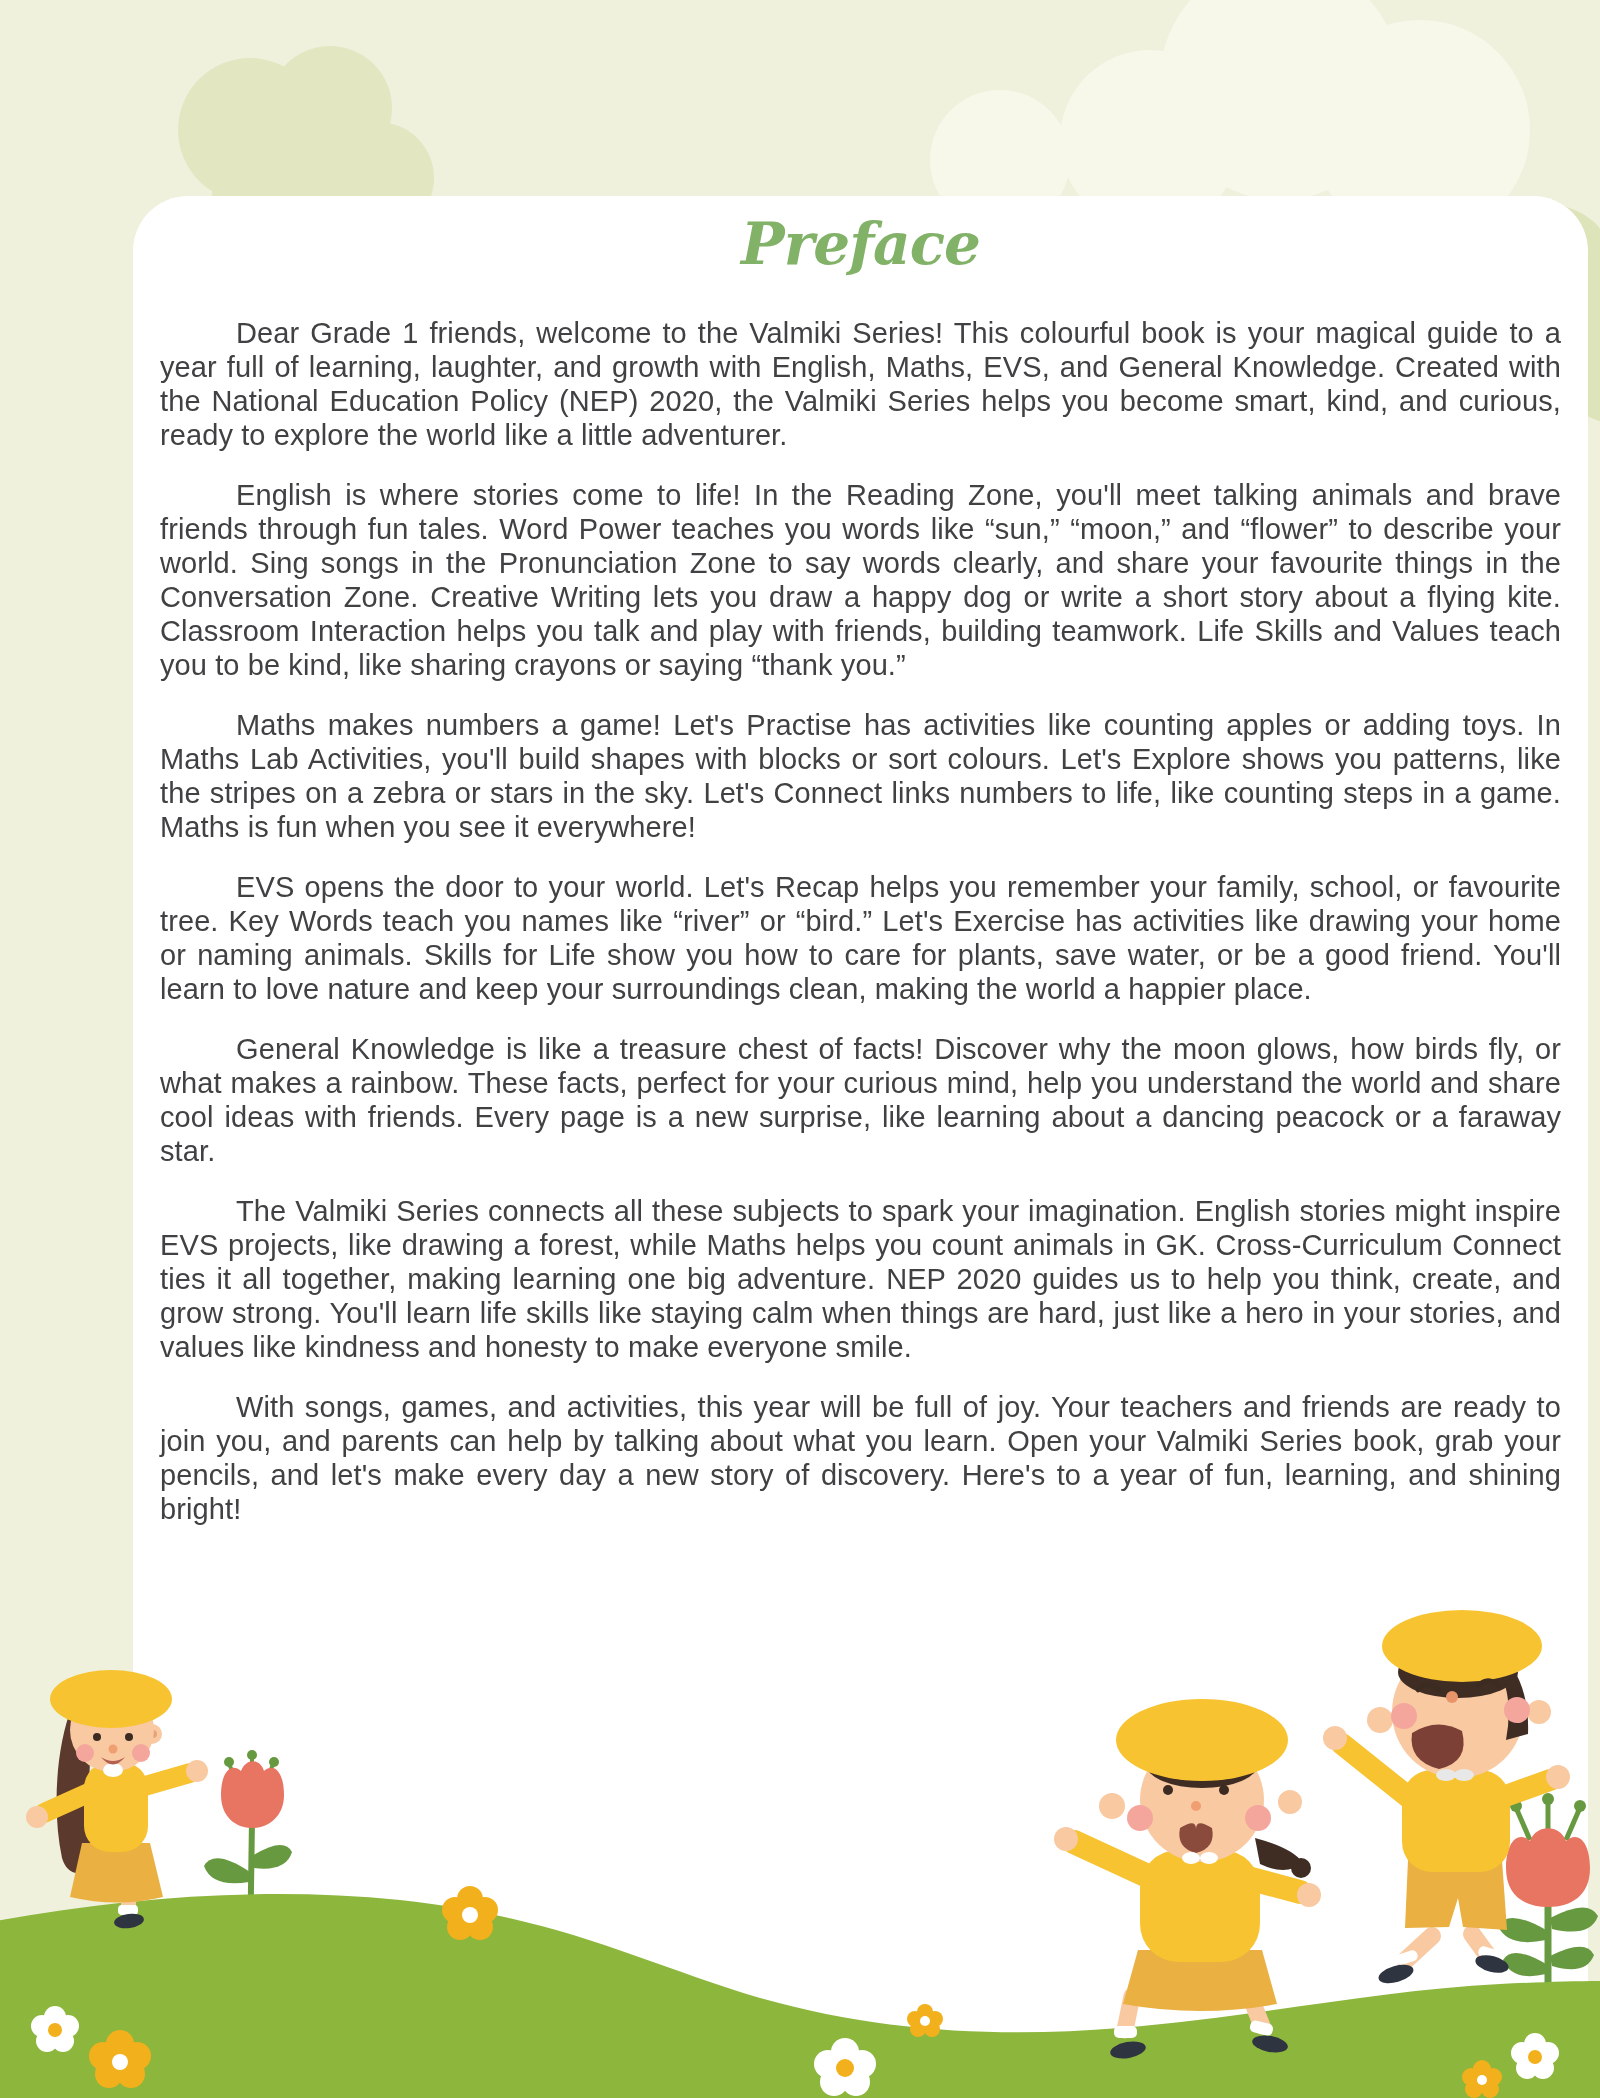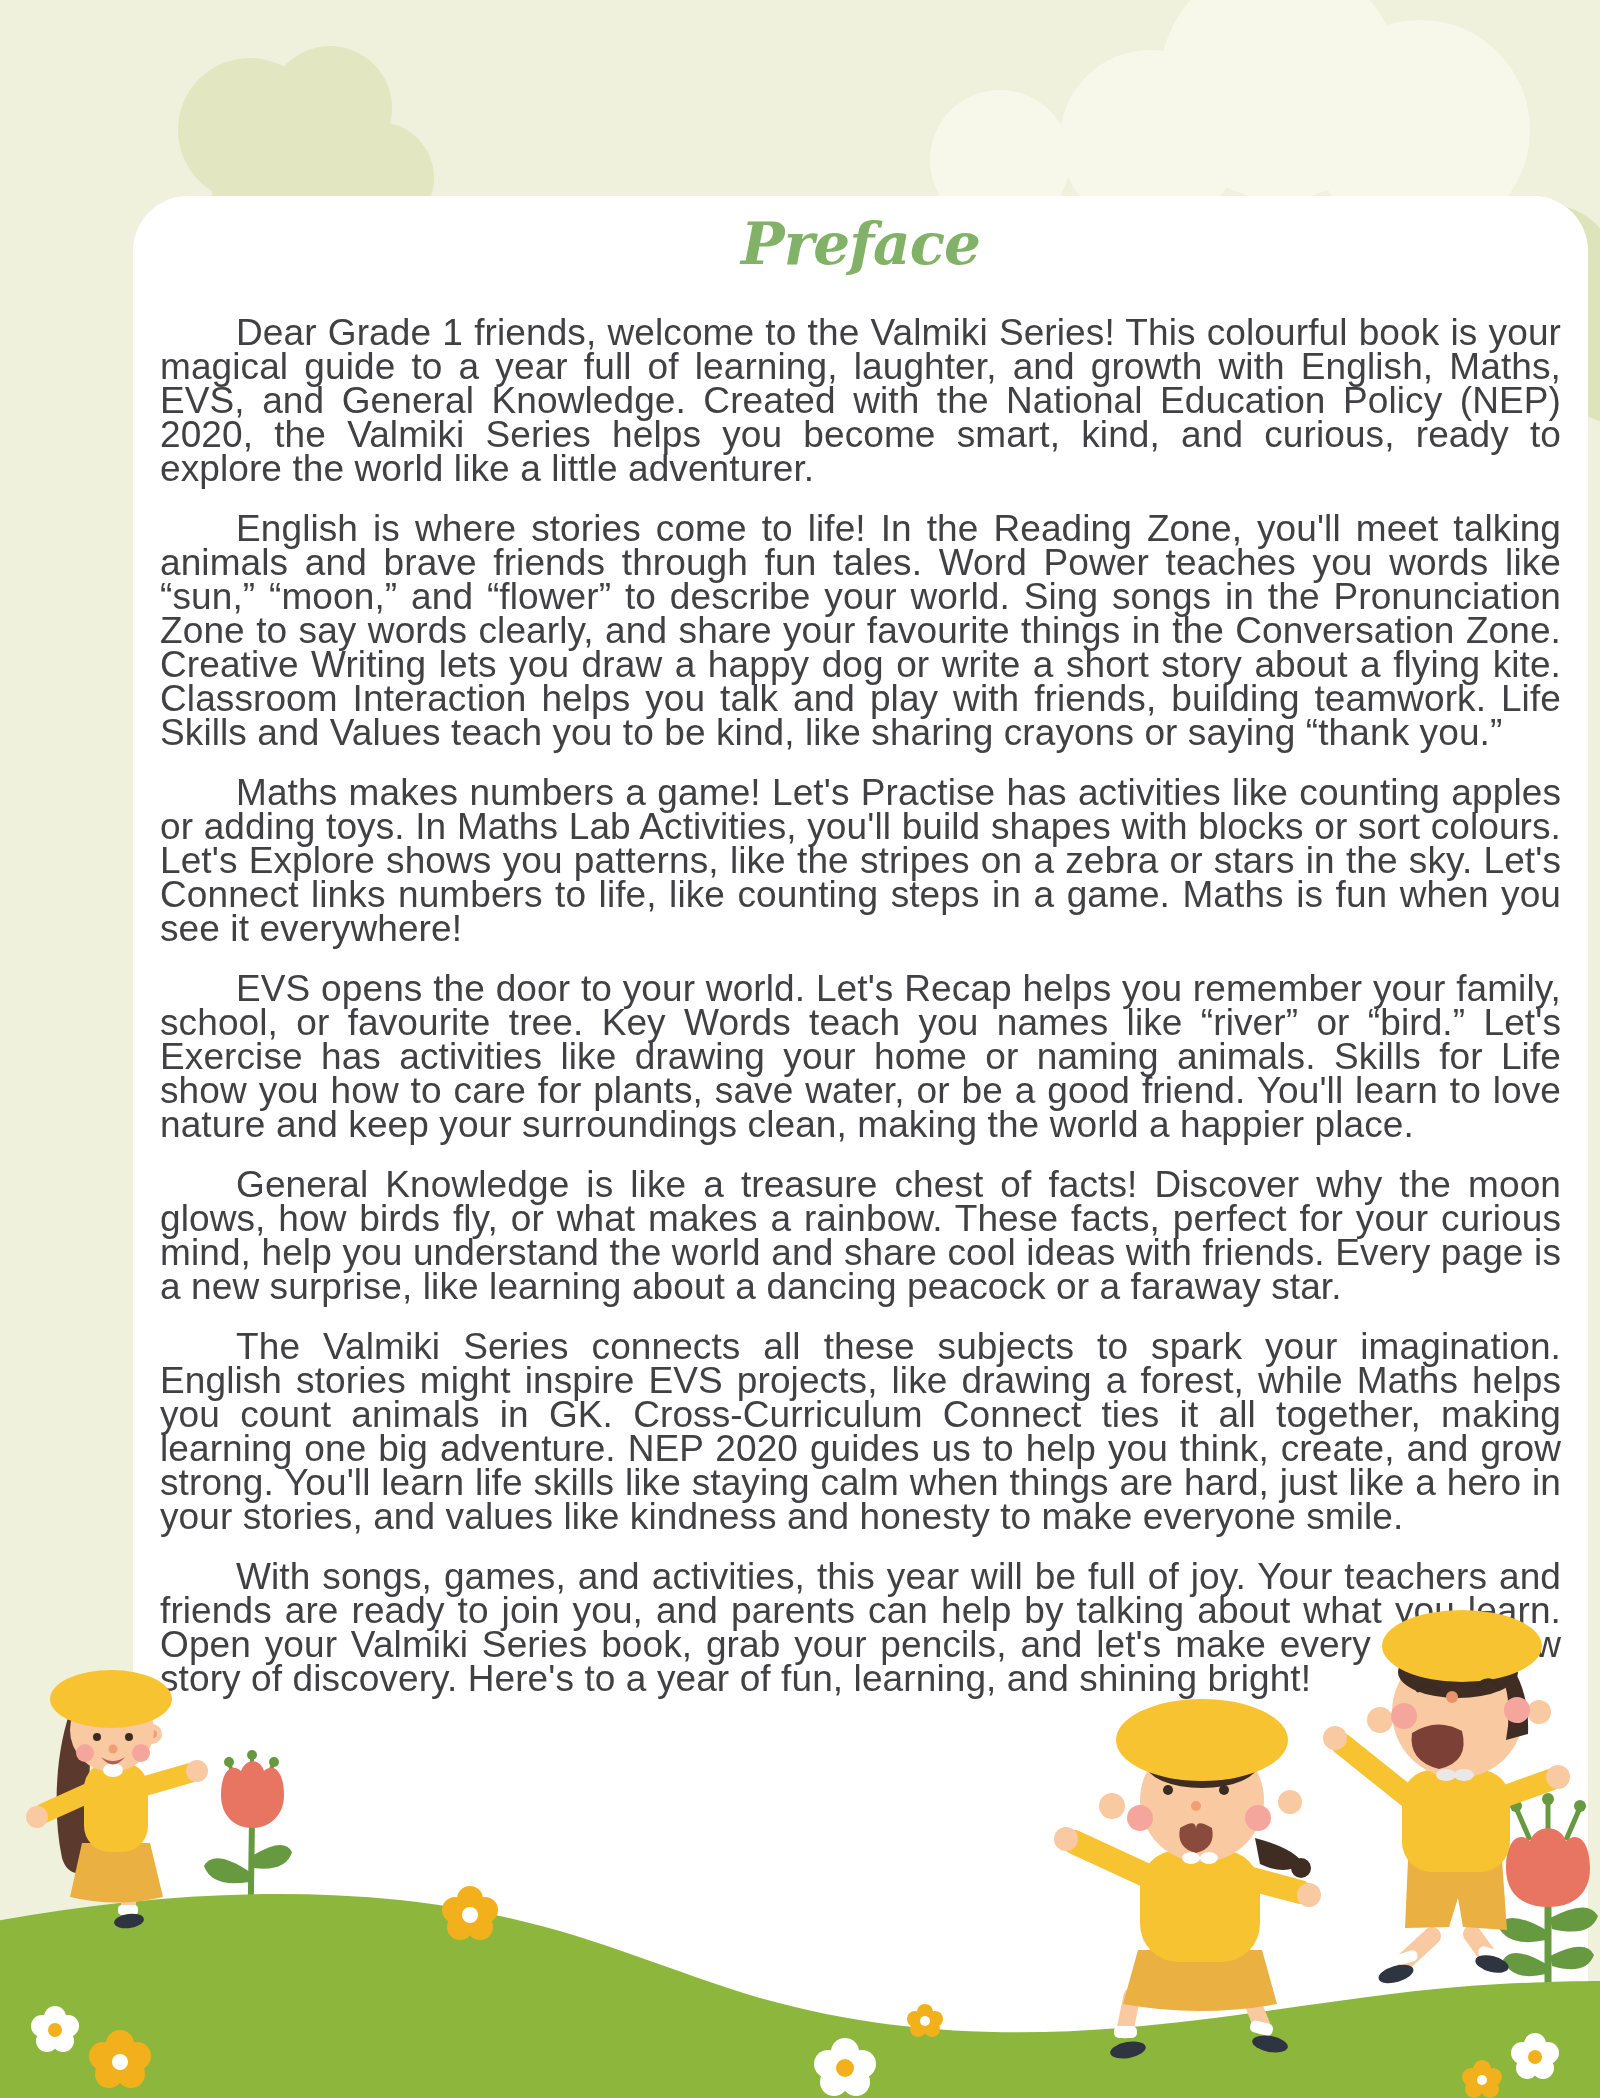--- a/index.html
+++ b/index.html
@@ -28,21 +28,21 @@
     text-align:center;
     font-family:"DejaVu Serif", serif;
     font-style:italic;font-weight:bold;
     font-size:58px;line-height:64px;
     color:#81b267;
     letter-spacing:-1px;
   }
   .text-block{margin-top:40px;}
   .text-block p{
     margin:0 0 26px 0;
-    font-size:37px;line-height:34px;
+    font-size:29px;line-height:34px;
     color:#414042;
     text-align:justify;
     text-indent:76px;
     letter-spacing:0.1px;
   }
   .closing{
     margin:26px 0 0 0;
     font-size:29px;line-height:34px;
     color:#414042;
   }

